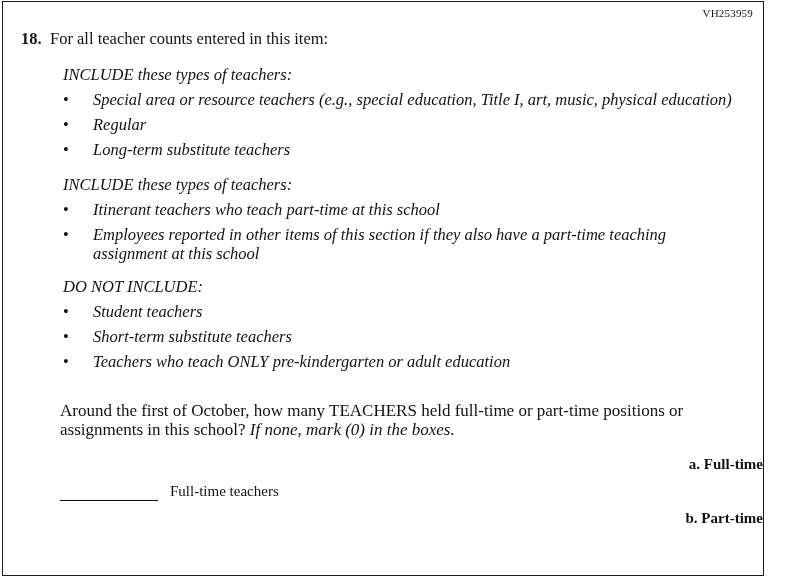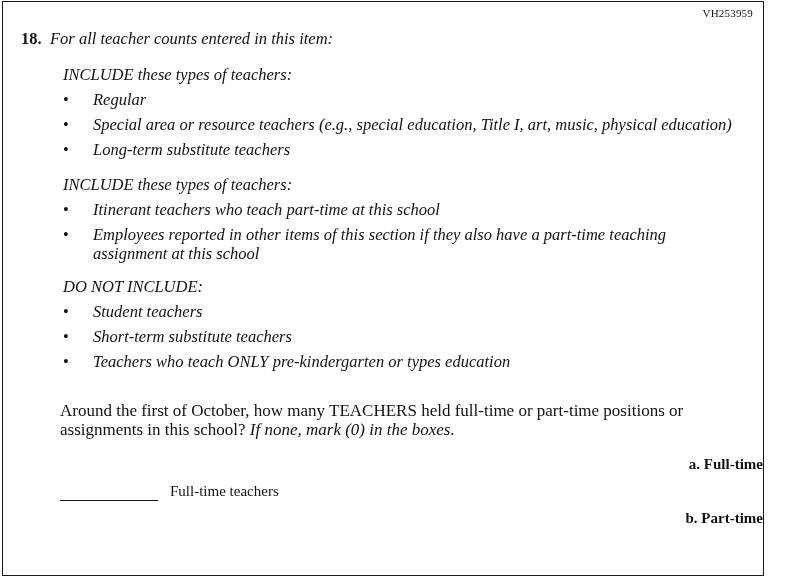--- a/index.html
+++ b/index.html
@@ -28,21 +28,21 @@
   .item-row {
     margin: 26px 0 0 18px;
     font-size: 16.5px;
     line-height: 21px;
   }
   .item-num {
     font-weight: bold;
     display: inline-block;
     width: 29px;
   }
-  .item-intro { font-style: italic; }
+  .item-intro { }
   .content { margin-left: 60px; margin-right: 20px; }
   .section { margin-top: 16px; }
   .section.tight { margin-top: 14px; }
   .section-heading {
     font-style: italic;
     font-size: 16.5px;
     line-height: 19px;
   }
   .bullet-row {
     display: flex;
@@ -98,25 +98,25 @@
   <div class="item-row">
     <span class="item-num">18.</span><span class="item-intro">For all teacher counts entered in this item:</span>
   </div>
 
   <div class="content">
 
     <div class="section">
       <div class="section-heading">INCLUDE these types of teachers:</div>
       <div class="bullet-row">
         <span class="bullet"></span>
-        <span class="bullet-text">Regular</span>
+        <span class="bullet-text">Special area or resource teachers (e.g., special education, Title I, art, music, physical education)</span>
       </div>
       <div class="bullet-row">
         <span class="bullet"></span>
-        <span class="bullet-text">Special area or resource teachers (e.g., special education, Title I, art, music, physical education)</span>
+        <span class="bullet-text">Regular</span>
       </div>
       <div class="bullet-row">
         <span class="bullet"></span>
         <span class="bullet-text">Long-term substitute teachers</span>
       </div>
     </div>
 
     <div class="section">
       <div class="section-heading">INCLUDE these types of teachers:</div>
       <div class="bullet-row">
@@ -134,21 +134,21 @@
       <div class="bullet-row">
         <span class="bullet"></span>
         <span class="bullet-text">Student teachers</span>
       </div>
       <div class="bullet-row">
         <span class="bullet"></span>
         <span class="bullet-text">Short-term substitute teachers</span>
       </div>
       <div class="bullet-row">
         <span class="bullet"></span>
-        <span class="bullet-text">Teachers who teach ONLY pre-kindergarten or types education</span>
+        <span class="bullet-text">Teachers who teach ONLY pre-kindergarten or adult education</span>
       </div>
     </div>
 
   </div>
 
   <div class="question">
     <span class="lead">Around the first of October, how many TEACHERS held full-time or part-time positions or assignments in this school? </span><span class="note">If none, mark (0) in the boxes.</span>
   </div>
 
   <div class="answer-label">a. Full-time</div>

